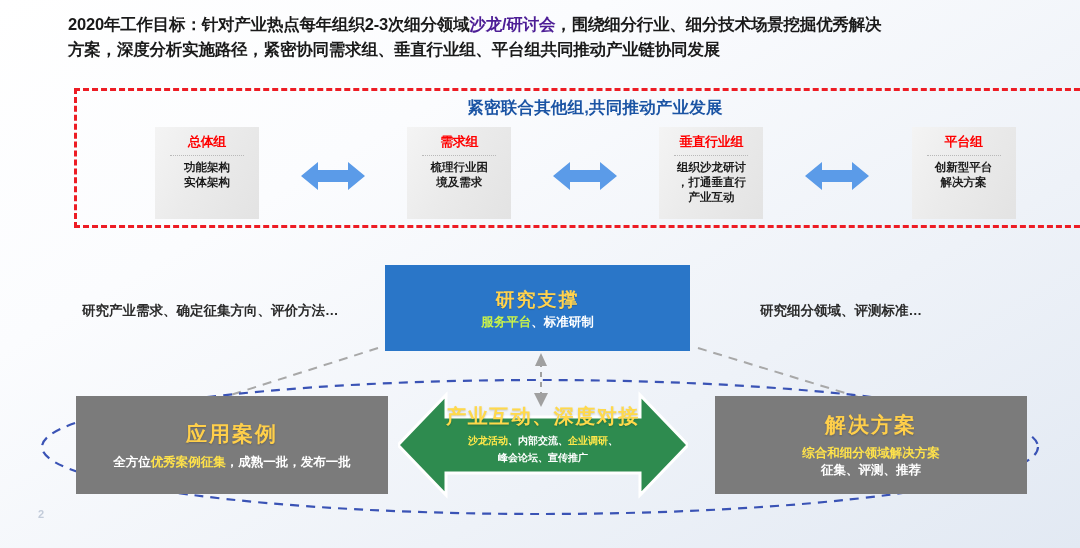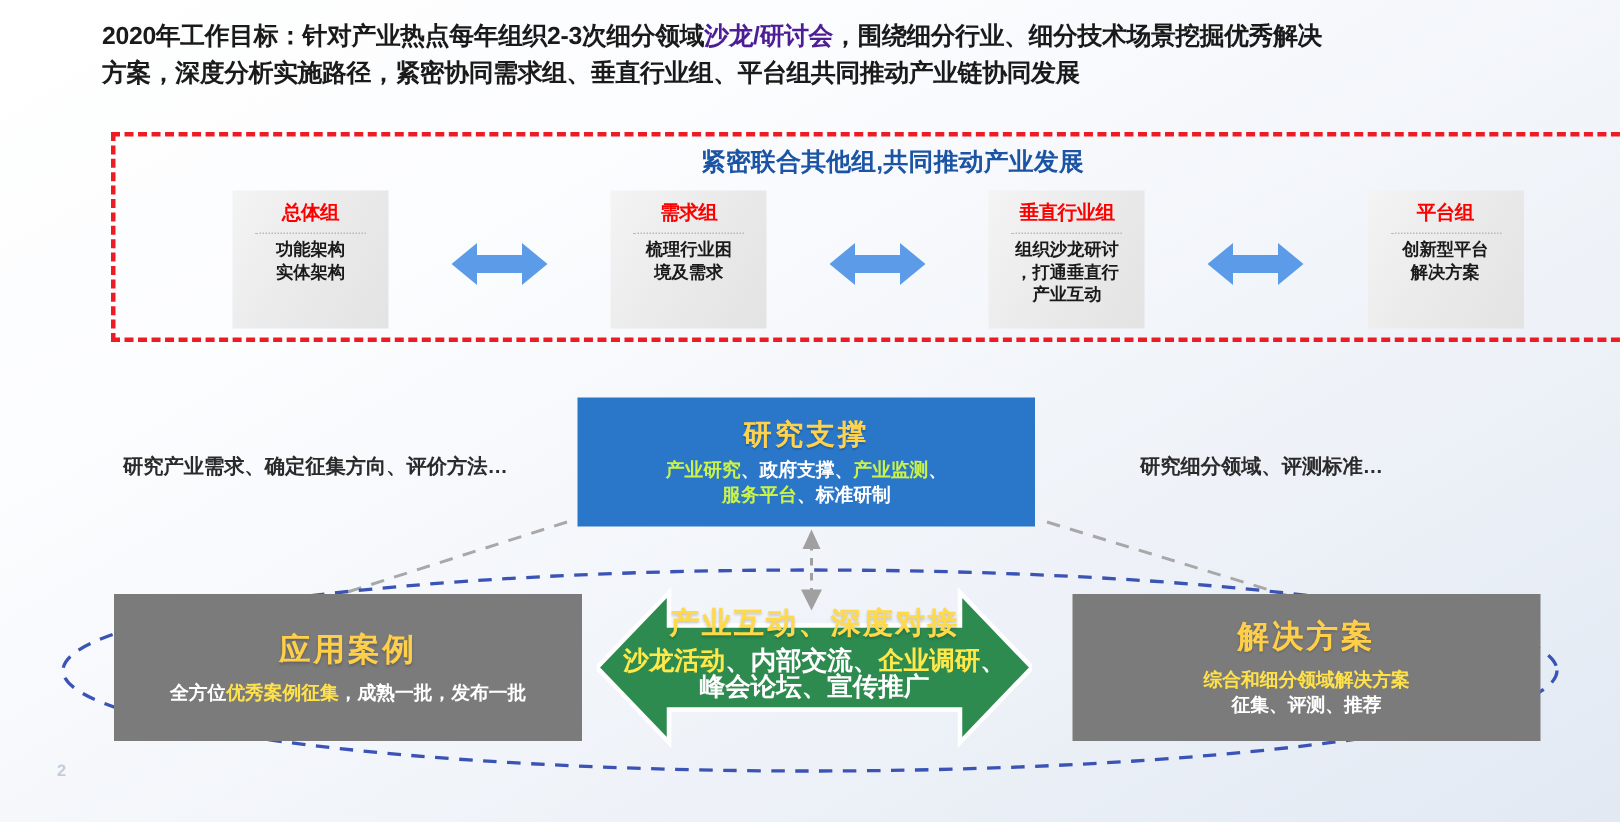--- a/index.html
+++ b/index.html
@@ -230,21 +230,21 @@
   }
   .green-title {
     font-size: 20px;
     font-weight: bold;
     color: #ffd94a;
     letter-spacing: 1.5px;
     line-height: 26px;
     text-shadow: 0 1px 2px rgba(0,0,0,.2);
   }
   .green-sub {
-    font-size: 17px;
+    font-size: 10px;
     font-weight: bold;
     color: #ffffff;
     line-height: 17px;
     margin-top: 3px;
   }
   .green-sub .hi { color: #ffe84a; }
 
   
   .page-num {
     position: absolute;
@@ -339,21 +339,20 @@
     <line x1="541" y1="362" x2="541" y2="398" stroke="#a0a0a0" stroke-width="2" stroke-dasharray="5,5"></line>
     <polygon points="541,353 535,366 547,366" fill="#a0a0a0"></polygon>
     <polygon points="541,407 534,393 548,393" fill="#a0a0a0"></polygon>
 
     <ellipse cx="540" cy="447" rx="498" ry="67" fill="none" stroke="#3a53b5" stroke-width="2.2" stroke-dasharray="9,7"></ellipse>
   </svg>
 
   <div class="research-box">
     <div class="research-title">研究支撑</div>
     <div class="research-sub">
-      <div><span class="hi">产业研究</span><span>、政府支撑、</span><span class="hi">产业监测</span><span>、</span></div>
       <div><span class="hi">服务平台</span><span>、标准研制</span></div>
     </div>
   </div>
 
   <div class="side-text side-left">研究产业需求、确定征集方向、评价方法…</div>
   <div class="side-text side-right">研究细分领域、评测标准…</div>
 
   <div class="gray-box gray-left">
     <div class="gray-title">应用案例</div>
     <div class="gray-sub"><span>全方位</span><span class="hi">优秀案例征集</span><span>，成熟一批，发布一批</span></div>

